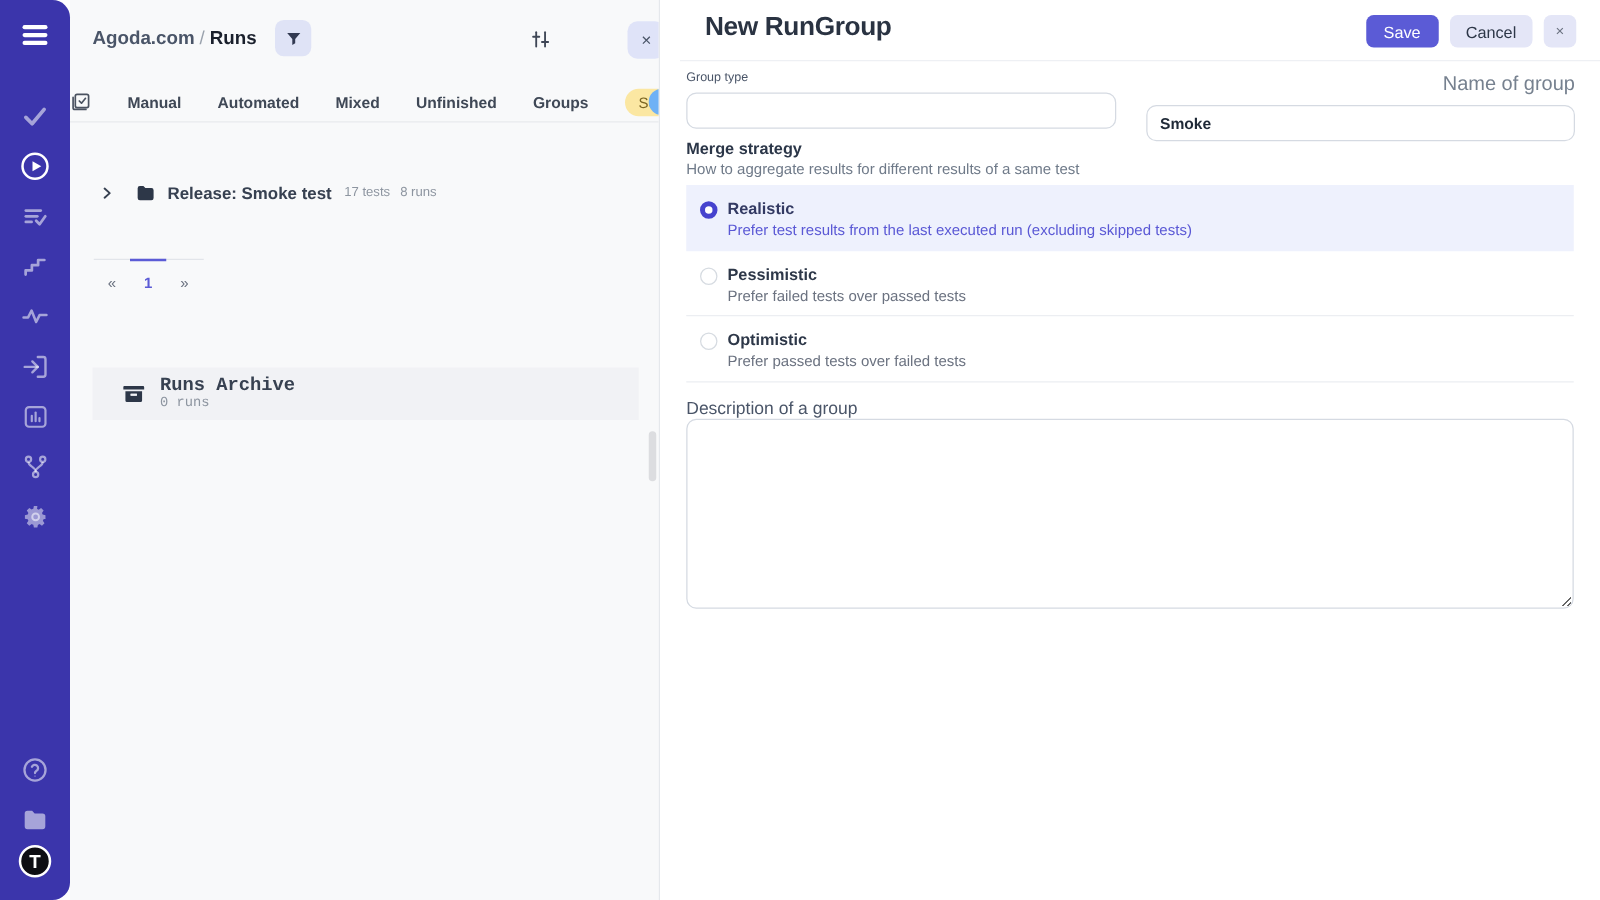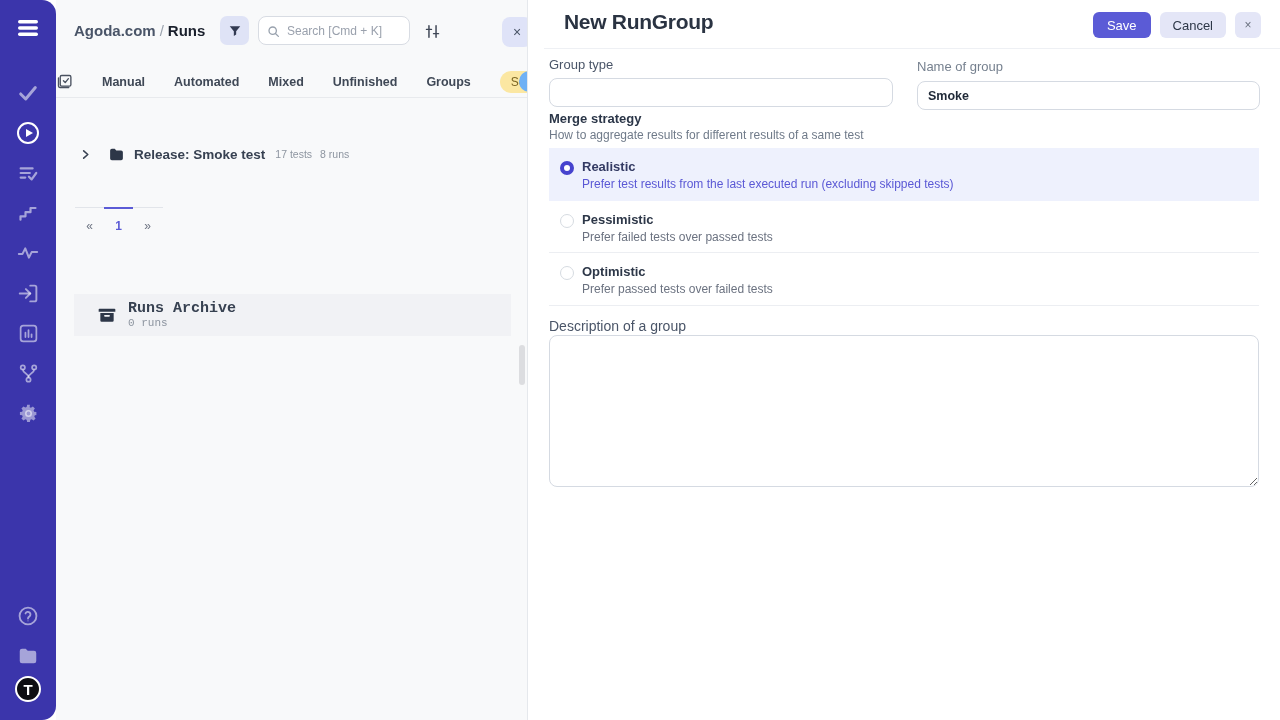--- a/index.html
+++ b/index.html
@@ -80,22 +80,22 @@
   .rp-title { position:absolute; left:20px; top:10px; font-size:21px; font-weight:700; color:#2a3342;
               letter-spacing:-0.3px; }
   .rp-actions { position:absolute; right:19px; top:12px; display:flex; gap:9px; }
   .btn { border:none; border-radius:6px; font-size:13px; font-family:"Liberation Sans", sans-serif;
          cursor:pointer; height:26px; }
   .btn-save { background:#5b5bd6; color:#fff; padding:0 14px;text-align:right; }
   .btn-cancel { background:#e4e6f7; color:#2d3748; padding:0 13px; }
   .btn-x { background:#e4e6f7; color:#6b7280; width:26px; font-size:12px; }
 
   .rp-body { position:relative; }
-  .field-label-lg { font-size:13px; color:#4a5568; }
-  .field-label-sm { font-size:13px; color:#76818f; }
+  .field-label-lg { font-size:10px; color:#4a5568; }
+  .field-label-sm { font-size:16px; color:#76818f;text-align:right; }
   .txt-input { border:1px solid #d5dae2; border-radius:8px; background:#fff; height:29px; width:100%;
                padding:0 10px; font-size:12.5px; color:#1f2937; font-weight:600; outline:none;
                font-family:"Liberation Sans", sans-serif; }
   .fg-grouptype { position:absolute; left:21px; top:8px; width:344px; }
   .fg-grouptype .field-label-lg { display:block; margin-bottom:6px; }
   .fg-name { position:absolute; left:389px; top:10px; width:343px; }
   .fg-name .field-label-sm { display:block; margin-bottom:7px; }
 
   .merge-label { position:absolute; left:21px; top:62px; font-size:13px; font-weight:700; color:#2b3648; }
   .merge-hint { position:absolute; left:21px; top:79px; font-size:12px; color:#6f7a89; }
@@ -214,29 +214,20 @@
       <div class="breadcrumb">
         <span class="crumb-project">Agoda.com</span><span class="crumb-sep">/</span><span class="crumb-section">Runs</span>
       </div>
       <button class="filter-btn">
         <span style="display:flex">
           <svg width="14" height="14" viewBox="0 0 24 24" fill="currentColor">
               <path d="M3 4h18l-7 8.5V18l-4 2.5v-8z"></path>
             </svg>
         </span>
       </button>
-      <div class="search-wrap">
-        <span class="mag">
-          <svg width="13" height="13" viewBox="0 0 24 24" fill="none" stroke="currentColor" stroke-width="2.4" stroke-linecap="round">
-              <circle cx="10.5" cy="10.5" r="6.8"></circle>
-              <line x1="15.6" y1="15.6" x2="21" y2="21"></line>
-            </svg>
-        </span>
-        <input class="search-input" type="text" placeholder="Search [Cmd + K]" style="">
-      </div>
       <button class="sliders-btn">
         <svg width="17" height="17" viewBox="0 0 24 24" fill="none" stroke="currentColor" stroke-width="2.1" stroke-linecap="round">
             <line x1="7" y1="4" x2="7" y2="20"></line>
             <line x1="3.5" y1="9" x2="10.5" y2="9"></line>
             <line x1="17" y1="4" x2="17" y2="20"></line>
             <line x1="13.5" y1="15" x2="20.5" y2="15"></line>
           </svg>
       </button>
       <button class="panel-close">×</button>
     </div>

